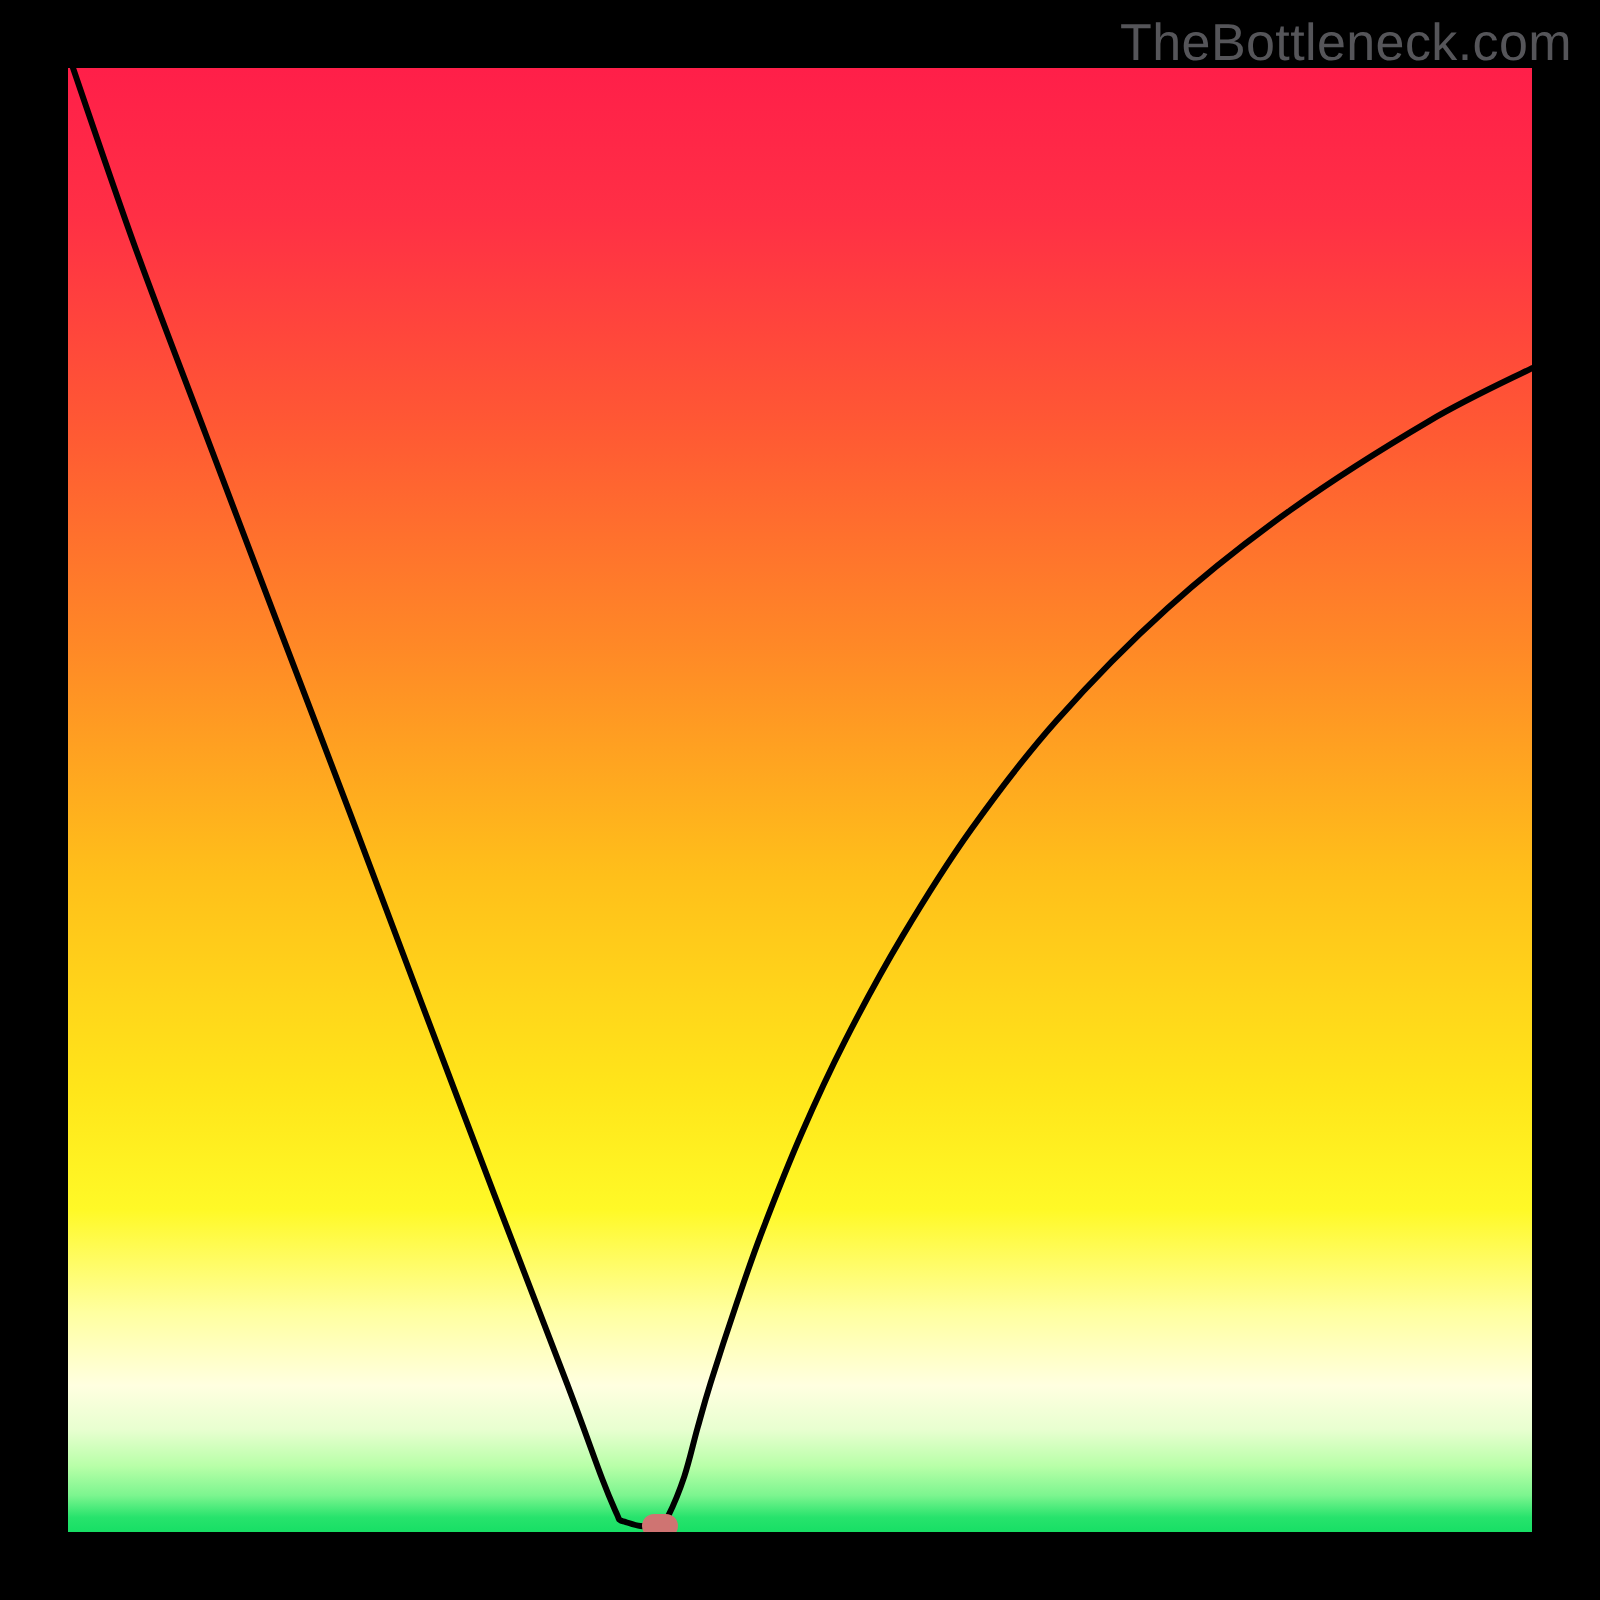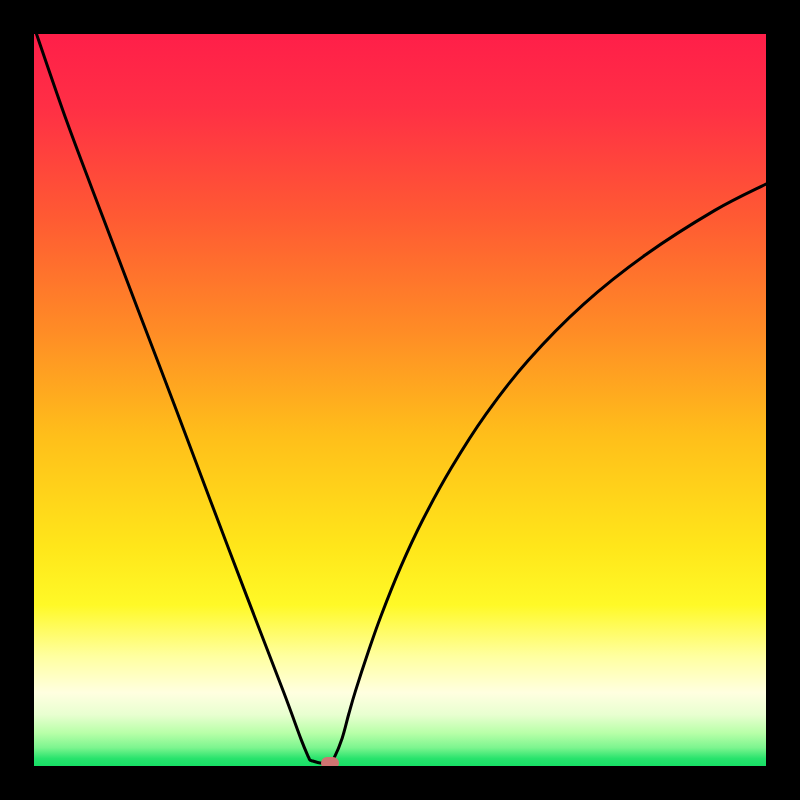--- a/index.html
+++ b/index.html
@@ -82,13 +82,14 @@
       <rect x="0" y="0" width="732" height="732" fill="url(#bg-grad)"></rect>
     </svg>
 
     <svg class="curve" viewBox="0 0 732 732" preserveAspectRatio="none">
       <path id="curve-path" d="M 0 -7.32000000000005 C 5.489999999999999 8.539999999999964, 21.471999999999994 56.12000000000002, 32.94 87.84000000000003 C 44.408 119.56000000000004, 56.852000000000004 151.40200000000002, 68.808 183 C 80.76400000000001 214.59799999999998, 92.59800000000001 245.708, 104.67600000000002 277.428 C 116.75400000000002 309.148, 129.198 341.478, 141.276 373.32 C 153.354 405.162, 165.188 436.882, 177.144 468.48 C 189.10000000000002 500.07800000000003, 200.93400000000003 531.3100000000001, 213.01200000000003 562.908 C 225.09000000000003 594.506, 240.58400000000003 634.278, 249.61200000000002 658.068 C 258.64000000000004 681.858, 263.03200000000004 694.79, 267.18 705.648 C 271.328 716.5060000000001, 273.036 719.8244, 274.5 723.216 C 275.964 726.6076, 275.23199999999997 725.3632, 275.964 725.9976 C 276.696 726.6320000000001, 277.18399999999997 726.5222, 278.892 727.0224 C 280.6 727.5225999999999, 283.406 728.6694, 286.212 728.9988 C 289.018 729.3281999999999, 294.14199999999994 728.9988, 295.72799999999995 728.9988 C 297.31399999999996 728.9988, 294.9959999999999 729.8406, 295.72799999999995 728.9988 C 296.46 728.1569999999999, 298.046 728.0838, 300.12 723.948 C 302.194 719.8122, 305.732 711.5039999999999, 308.172 704.184 C 310.612 696.864, 312.56399999999996 687.836, 314.76 680.028 C 316.956 672.22, 318.05400000000003 667.828, 321.348 657.336 C 324.642 646.844, 330.254 629.642, 334.524 617.076 C 338.794 604.51, 341.59999999999997 595.97, 346.96799999999996 581.94 C 352.33599999999996 567.9100000000001, 359.778 548.8779999999999, 366.732 532.896 C 373.68600000000004 516.914, 380.274 502.51800000000003, 388.692 486.048 C 397.11 469.578, 406.74799999999993 451.64399999999995, 417.23999999999995 434.07599999999996 C 427.73199999999997 416.508, 438.834 398.57399999999996, 451.644 380.64 C 464.454 362.706, 477.752 344.894, 494.1 326.47200000000004 C 510.44800000000004 308.05000000000007, 530.212 287.676, 549.732 270.108 C 569.252 252.54, 589.3820000000001 236.68, 611.22 221.06400000000002 C 633.058 205.44800000000004, 660.63 188.24600000000004, 680.76 176.41200000000003 C 700.89 164.57800000000003, 723.46 154.45199999999997, 732 150.05999999999995" fill="none" stroke-width="3" stroke-linejoin="round" stroke-linecap="round" stroke="#000000"></path>
     </svg>
 
     <div class="marker" id="min-marker" style="left: 295.728px; top: 728.999px; background: rgb(207, 116, 114);"></div>
   </div>
 
+  <div class="watermark">TheBottleneck.com</div>
 </div>
 
 </body></html>

